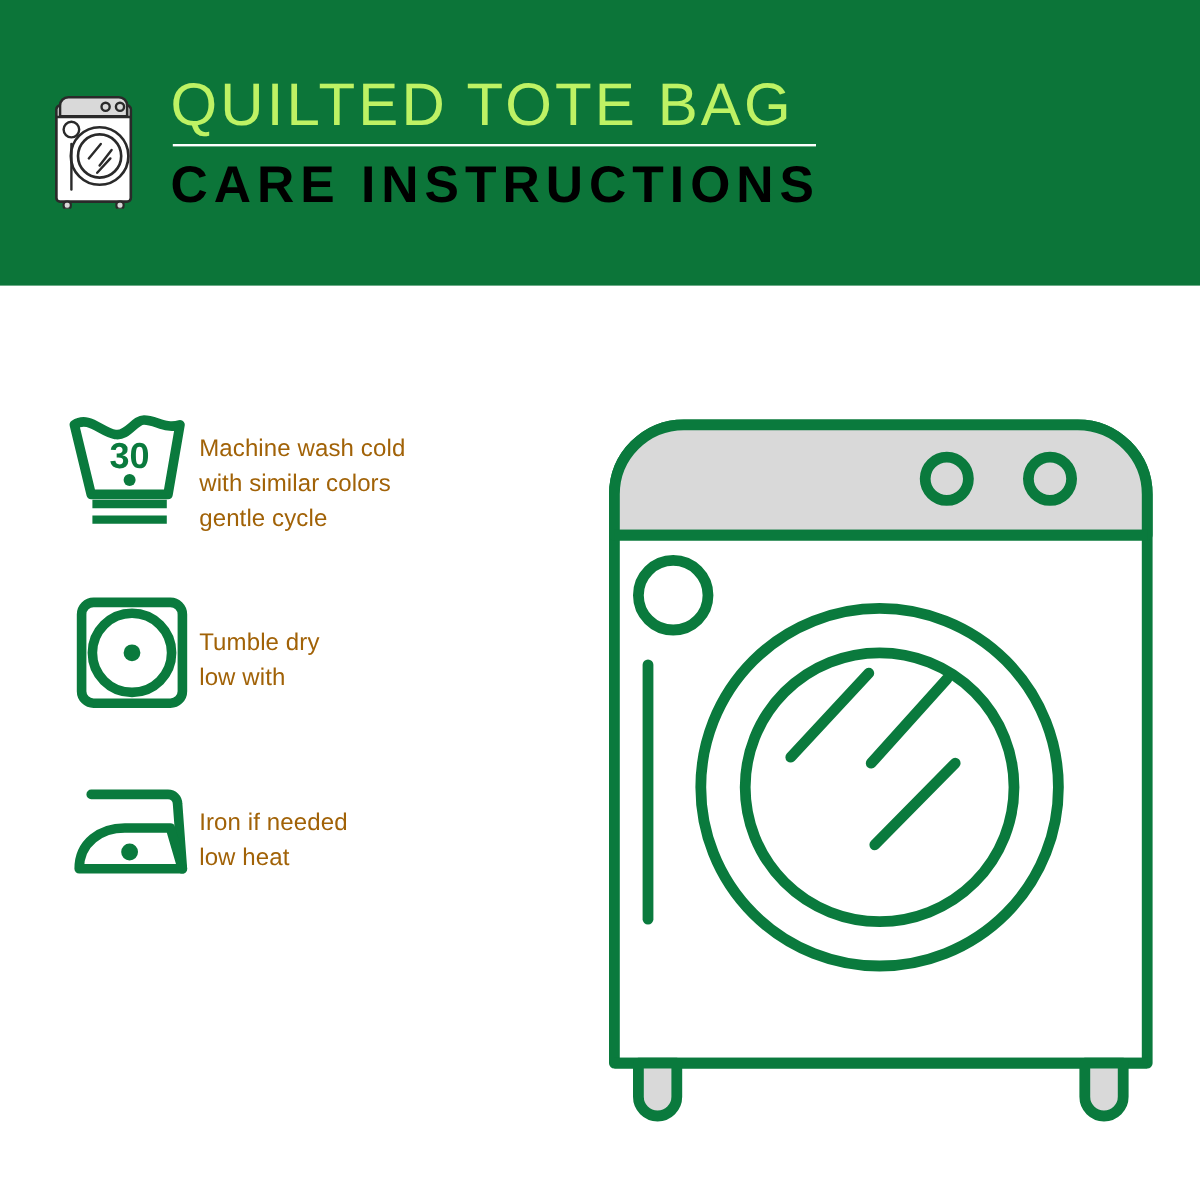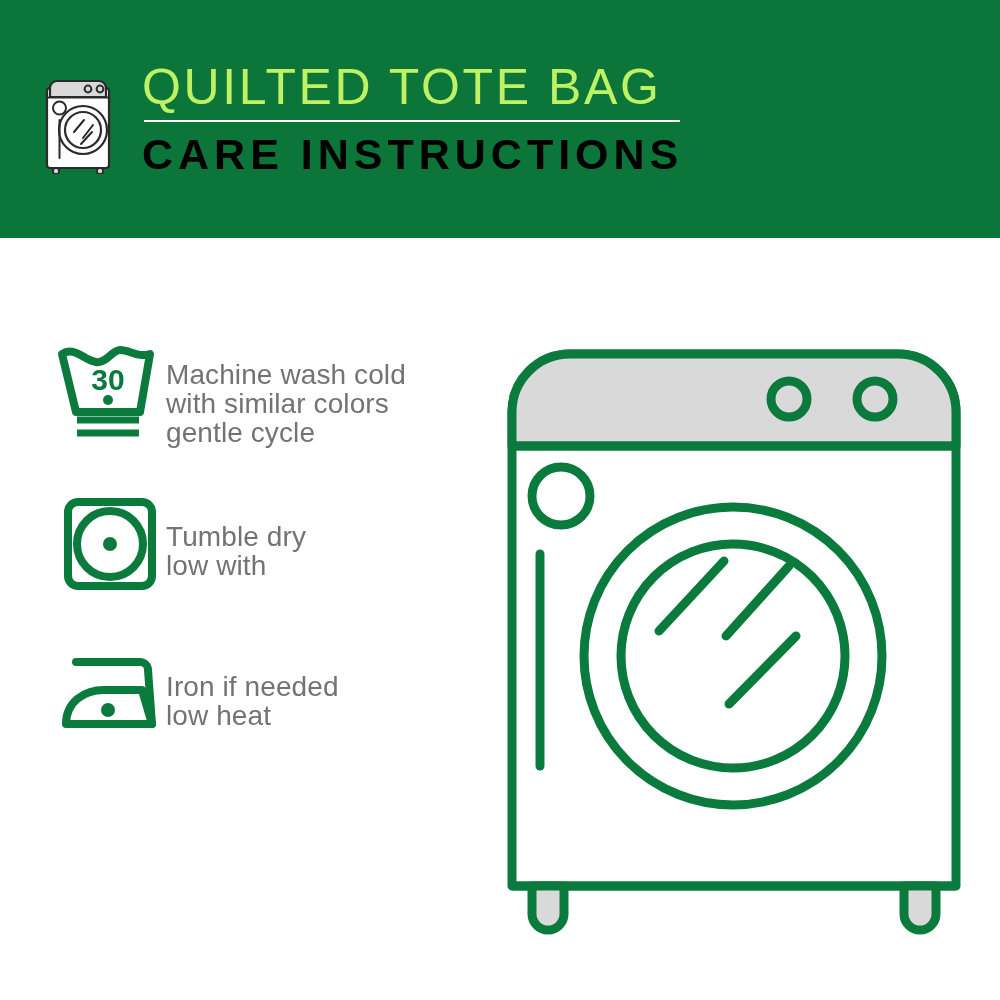--- a/index.html
+++ b/index.html
@@ -91,24 +91,24 @@
     height: 110px;
     display: flex;
     align-items: flex-start;
     justify-content: flex-end;
     padding-top: 4px;
     box-sizing: border-box;
   }
   .instr-text {
     padding-top: 24px;
     font-family: "Liberation Sans", sans-serif;
-    font-size: 28px;
+    font-size: 20px;
     line-height: 29px;
     font-weight: 400;
-    color: #737373;
+    color: #a16207;
     letter-spacing: 0.1px;
     white-space: pre-line;
   }
   .instr-row.r2 .instr-text,
   .instr-row.r3 .instr-text,
   .instr-row.r4 .instr-text {
     padding-top: 36px;
   }
 
   

